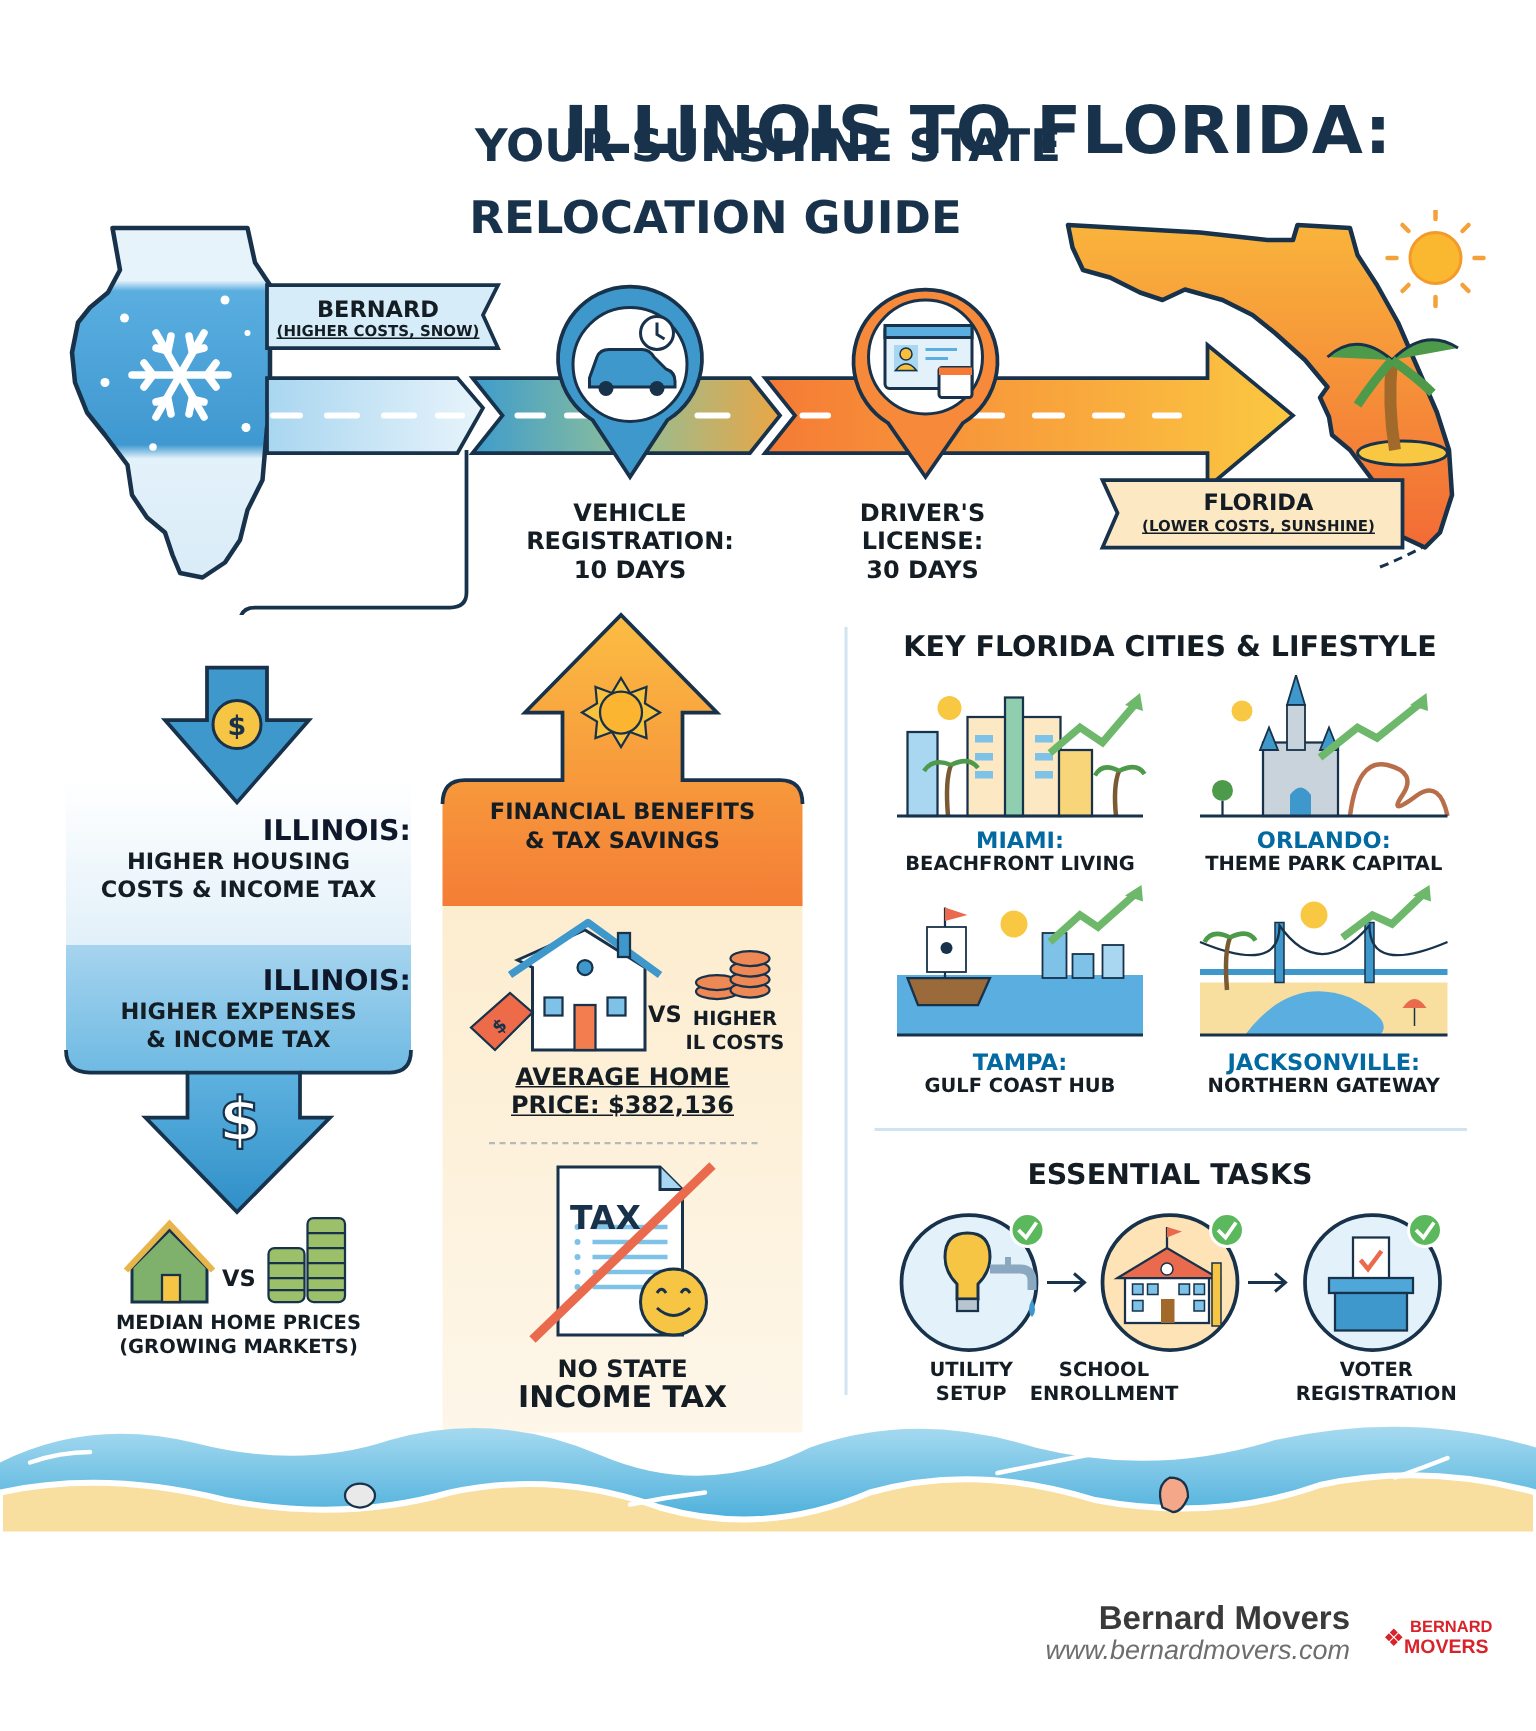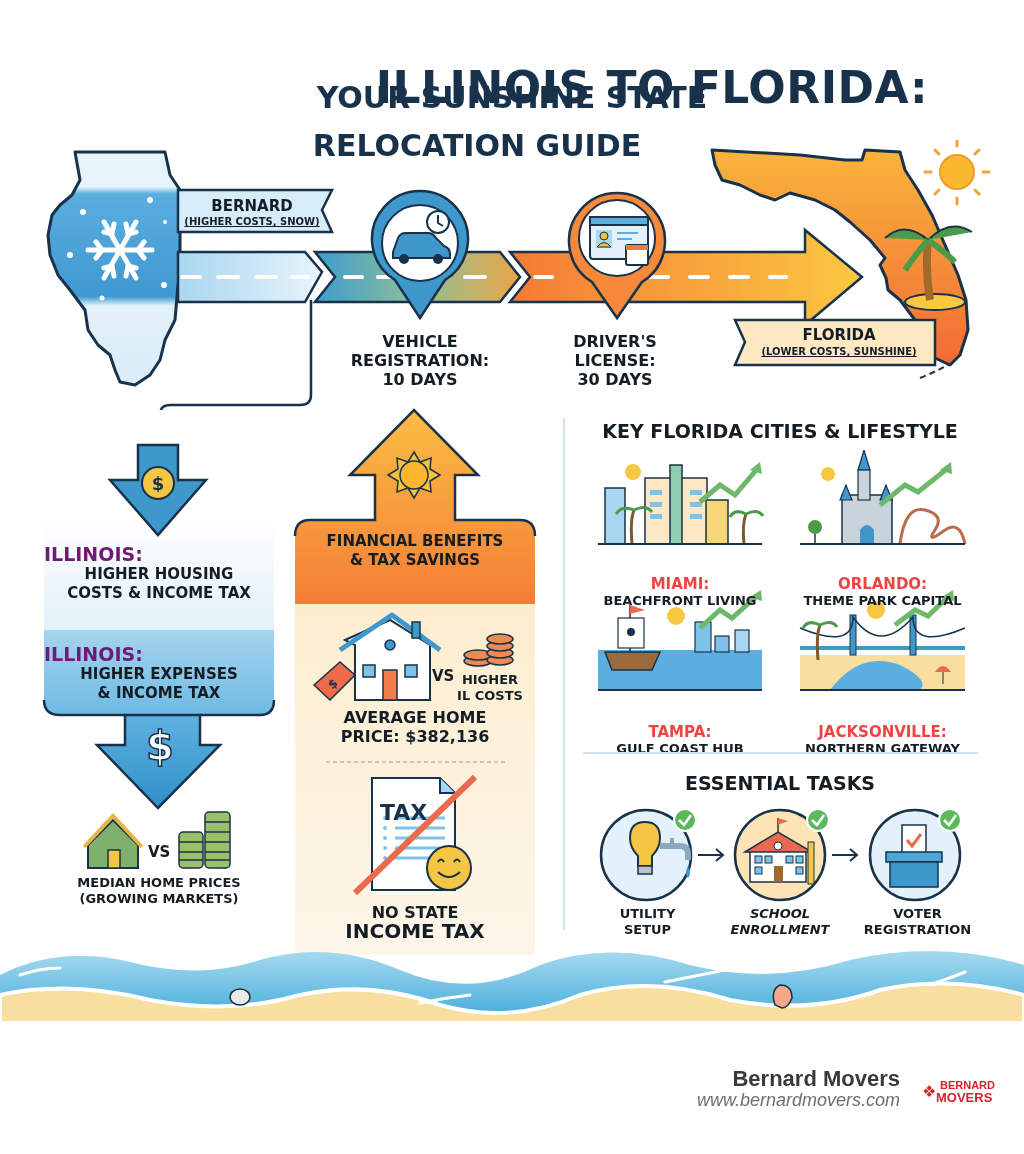--- a/index.html
+++ b/index.html
@@ -12,25 +12,25 @@
   
   .title-1 { left: 0; width: 928px; top: 62px; font-size: 44px; font-weight: bold; color: #17324a; letter-spacing: 0.5px; text-align: right; }
   .title-2 { left: 0; width: 1024px; top: 80px; font-size: 30px; font-weight: bold; color: #17324a; text-align: center; }
   .title-3 { left: 0; width: 954px; top: 128px; font-size: 30px; font-weight: bold; color: #17324a; text-align: center; }
 
   .banner-text-1 { font-size: 15px; font-weight: bold; color: #141c24; }
   .banner-text-2 { font-size: 10px; font-weight: bold; color: #141c24; text-decoration: underline; }
 
   .step-label { font-size: 16px; font-weight: bold; color: #141c24; line-height: 19px; text-align: center; }
 
-  .panel-head { font-size: 19px; font-weight: bold; color: #701a75; line-height: 22px; text-align: left; }
+  .panel-head { font-size: 19px; font-weight: bold; color: #0f172a; line-height: 22px; text-align: right; }
   .panel-sub { font-size: 15px; font-weight: bold; color: #141c24; line-height: 19px; text-align: center; }
 
   .section-title { font-size: 19px; font-weight: bold; color: #141c24; text-align: center; }
-  .city-name { font-size: 15px; font-weight: bold; color: #ef4444; text-align: center; line-height: 18px; margin-top: 24px; }
+  .city-name { font-size: 15px; font-weight: bold; color: #0369a1; text-align: center; line-height: 18px; }
   .city-sub { font-size: 13px; font-weight: bold; color: #141c24; text-align: center; line-height: 16px; }
 
   .task-label { font-size: 13px; font-weight: bold; color: #141c24; text-align: center; line-height: 16px; }
 
   .brand-name { font-family: "Liberation Sans", sans-serif; font-size: 22px; font-weight: bold; color: #3a3a3a; text-align: right; }
   .brand-url { font-family: "Liberation Sans", sans-serif; font-size: 18px; color: #6e6e6e; text-align: right; font-style: italic; }
   .brand-logo { font-family: "Liberation Sans", sans-serif; font-weight: bold; color: #d8232a; font-size: 11px; line-height: 11px; }
 </style>
 </head>
 <body>
@@ -331,21 +331,21 @@
 
 <div class="abs" style="left:295px;top:532px;width:240px;">
   <div class="panel-sub">FINANCIAL BENEFITS</div>
   <div class="panel-sub">&amp; TAX SAVINGS</div>
 </div>
 <div class="abs bold" style="left:432px;top:667px;font-size:15px;">VS</div>
 <div class="abs center" style="left:455px;top:672px;width:70px;">
   <div class="city-sub">HIGHER</div>
   <div class="city-sub">IL COSTS</div>
 </div>
-<div class="abs" style="left:300px;top:708px;width:230px;">
+<div class="abs" style="left:300px;top:708px;width:230px;text-decoration:underline;">
   <div class="panel-sub" style="font-size:16px;">AVERAGE HOME</div>
   <div class="panel-sub" style="font-size:16px;">PRICE: $382,136</div>
 </div>
 <div class="abs" style="left:300px;top:903px;width:230px;">
   <div class="panel-sub" style="font-size:16px;">NO STATE</div>
   <div class="panel-sub" style="font-size:20px;">INCOME TAX</div>
 </div>
 
 <div class="abs" style="left:563px;top:418px;width:2px;height:512px;background:#cfe3f0;"></div>
 <div class="abs section-title" style="left:570px;top:420px;width:420px;">KEY FLORIDA CITIES &amp; LIFESTYLE</div>
@@ -494,21 +494,21 @@
     <rect x="890" y="862" width="48" height="25" fill="#3f98cc" stroke="#17324a" stroke-width="1.5"></rect>
   </g>
   <circle cx="950" cy="820" r="11" fill="#5cb85c" stroke="#ffffff" stroke-width="2"></circle>
   <polyline points="944,820 949,825 956,815" fill="none" stroke="#ffffff" stroke-width="2.5"></polyline>
 </svg>
 
 <div class="abs" style="left:600px;top:906px;width:95px;">
   <div class="task-label">UTILITY</div>
   <div class="task-label">SETUP</div>
 </div>
-<div class="abs" style="left:730px;top:906px;width:100px;font-style:italic;">
+<div class="abs" style="left:686px;top:906px;width:100px;">
   <div class="task-label">SCHOOL</div>
   <div class="task-label">ENROLLMENT</div>
 </div>
 <div class="abs" style="left:860px;top:906px;width:115px;">
   <div class="task-label">VOTER</div>
   <div class="task-label">REGISTRATION</div>
 </div>
 
 <svg class="abs" style="left:0;top:940px;" width="1024" height="84" viewBox="0 940 1024 84">
   <defs>

